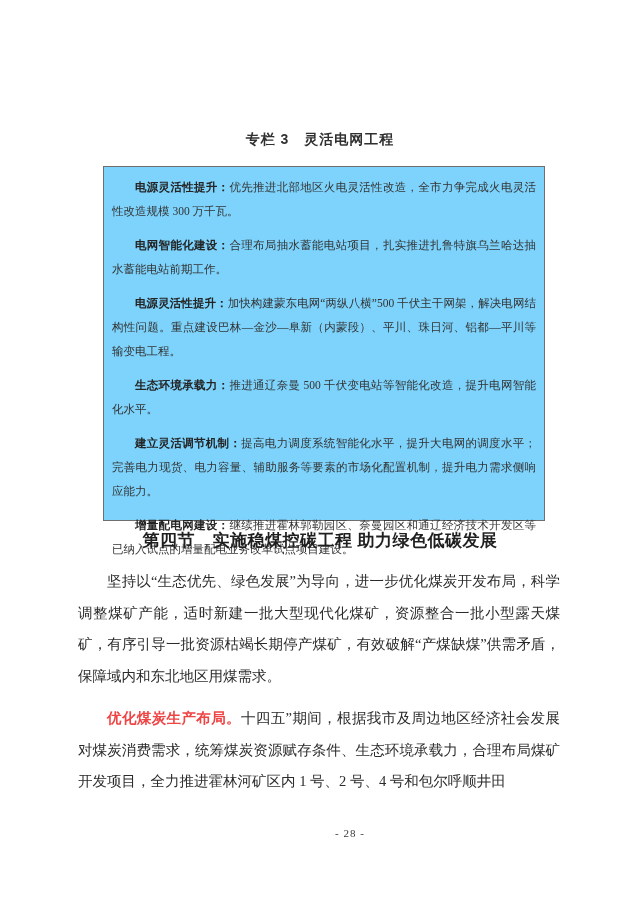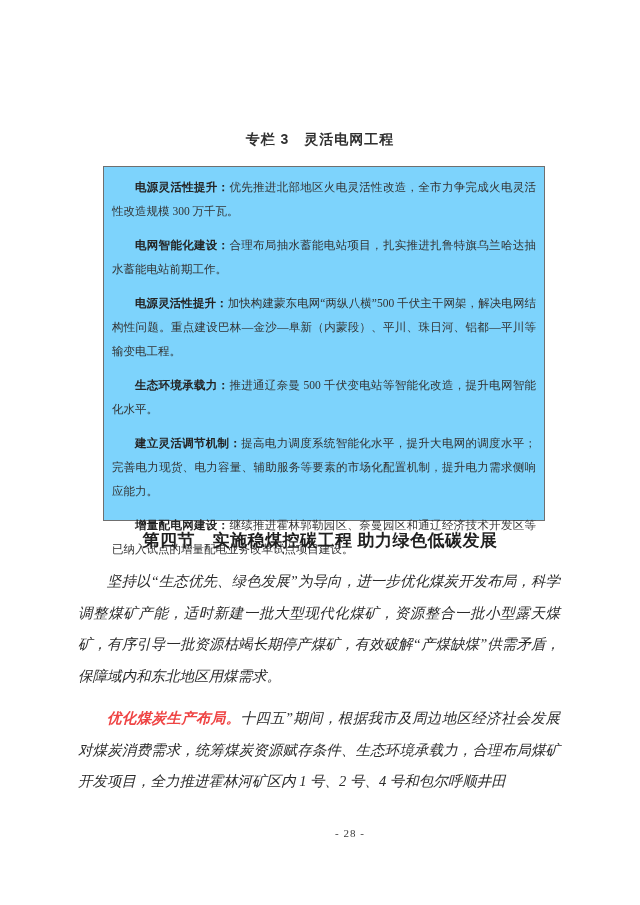--- a/index.html
+++ b/index.html
@@ -64,21 +64,20 @@
     font-weight: bold;
     font-size: 17px;
     letter-spacing: 0.5px;
     color: #1f1f1f;
   }
   .body-text {
     position: absolute;
     left: 78px;
     top: 566px;
     width: 482px;
-    font-style: italic;
   }
   .body-text p {
     margin: 0 0 11px 0;
     font-size: 14.5px;
     line-height: 31.5px;
     text-indent: 2em;
     text-align: justify;
     color: #2b2b2b;
   }
   .body-text p b {

